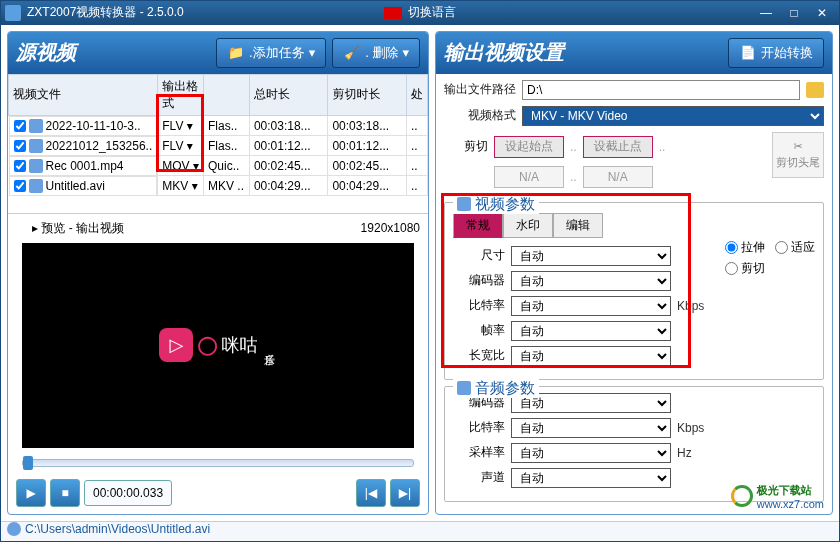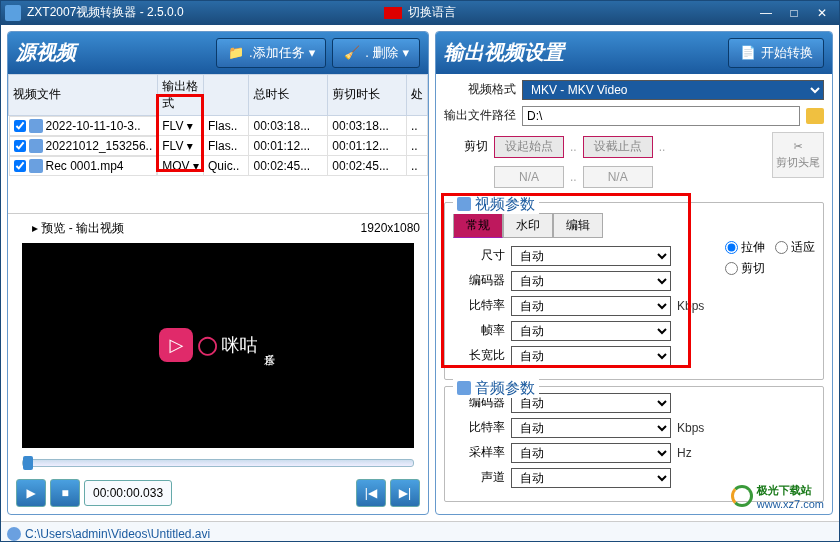--- a/index.html
+++ b/index.html
@@ -31,21 +31,21 @@
 .preview-label .dim { margin-left: auto; }
 .preview-area { flex: 1; background: #000; margin: 0 14px; position: relative; display: flex; justify-content: center; align-items: center; }
 .preview-logo { color: #fff; display: flex; align-items: center; gap: 4px; font-size: 18px; }
 .preview-logo .pink { width: 34px; height: 34px; background: #e02a6a; border-radius: 8px; display: flex; justify-content: center; align-items: center; color: #fff; font-size: 18px; }
 .player-bar { height: 14px; margin: 8px 14px 4px; display: flex; align-items: center; }
 .slider { flex: 1; height: 8px; background: linear-gradient(180deg,#cde 0%,#eef 100%); border: 1px solid #9bc; border-radius: 3px; position: relative; }
 .slider .thumb { width: 10px; height: 14px; background: #3a8ad0; position: absolute; left: 0; top: -4px; border-radius: 2px; }
 .player-ctrl { height: 34px; margin: 2px 8px 4px; display: flex; align-items: center; gap: 4px; }
 .pbtn { width: 30px; height: 28px; border: 1px solid #6aa; border-radius: 3px; background: linear-gradient(180deg,#4aa0e0,#2a70b0); color: #fff; display: flex; justify-content: center; align-items: center; font-size: 12px; }
 .timebox { height: 26px; border: 1px solid #6aa; border-radius: 3px; padding: 0 8px; display: flex; align-items: center; font-size: 12px; background: #f8fbff; }
-.statusbar { height: 22px; border-top: 1px solid #ccc; display: flex; align-items: flex-end; font-size: 12px; padding: 0 6px; gap: 4px; color: #1a5a9f; background: #f4f8fc; }
+.statusbar { height: 22px; border-top: 1px solid #ccc; display: flex; align-items: flex-start; font-size: 12px; padding: 0 6px; gap: 4px; color: #1a5a9f; background: #f4f8fc; }
 .statusbar .disk { width: 14px; height: 14px; border-radius: 50%; background: #6aa0e0; display: inline-block; }
 .right-body { flex: 1; padding: 6px 8px; font-size: 12px; overflow: hidden; position: relative; }
 .form-row { display: flex; align-items: center; margin-bottom: 6px; gap: 6px; }
 .form-row .lbl { width: 72px; text-align: right; color: #222; }
 .txt-input { flex: 1; height: 20px; border: 1px solid #888; padding: 0 4px; background: #fff; font-size: 12px; }
 .sel { flex: 1; height: 20px; border: 1px solid #555; background: #1a5a9f; color: #fff; font-size: 12px; padding: 0 4px; }
 .folder-ico { width: 18px; height: 16px; background: #f0c040; border-radius: 2px; display: inline-block; }
 .cut-row { display: flex; align-items: center; gap: 6px; margin: 4px 0 8px 50px; }
 .cut-btn { height: 22px; border: 1px solid #be185d; background: #e8e8e8; color: #888; padding: 0 10px; font-size: 12px; }
 .cut-disp { height: 22px; border: 1px solid #bbb; background: #f4f4f4; color: #999; padding: 0 24px; display: flex; align-items: center; font-size: 12px; }
@@ -142,20 +142,32 @@
                   <input type="checkbox" class="chk" checked="" style="">
                   <span class="fic"></span>
                   <span>Rec 0001.mp4</span>
                 </td>
                 <td><span>MOV</span> ▾</td>
                 <td>Quic..</td>
                 <td>00:02:45...</td>
                 <td>00:02:45...</td>
                 <td>..</td>
               </tr>
+          <tr class="row">
+                <td>
+                  <input type="checkbox" class="chk" checked="" style="">
+                  <span class="fic"></span>
+                  <span>Untitled.avi</span>
+                </td>
+                <td><span>MKV</span> ▾</td>
+                <td>MKV ..</td>
+                <td>00:04:29...</td>
+                <td>00:04:29...</td>
+                <td>..</td>
+              </tr>
         </tbody>
           </table>
         <div class="redbox1" style="left:148px;top:20px;width:48px;height:78px;"></div>
       </div>
 
       <div class="preview-label">
         <span>▸ 预览 - 输出视频</span>
         <span class="dim">1920x1080</span>
       </div>
       <div class="preview-area">
@@ -187,27 +199,27 @@
         <span class="panel-title">输出视频设置</span>
         <div style="flex:1"></div>
         <div class="tool-btn">
           <span class="ico">📄</span>
           <span>开始转换</span>
         </div>
       </div>
 
       <div class="right-body">
         <div class="form-row">
-          <span class="lbl">视频格式</span>
-          <select class="sel"><option>MKV - MKV Video</option></select>
-        </div>
-        <div class="form-row">
           <span class="lbl">输出文件路径</span>
           <input class="txt-input" value="D:\" style="">
           <span class="folder-ico"></span>
+        </div>
+        <div class="form-row">
+          <span class="lbl">视频格式</span>
+          <select class="sel"><option>MKV - MKV Video</option></select>
         </div>
 
         <div style="display:flex; align-items:flex-start; gap:8px;">
           <div style="flex:1">
             <div class="cut-row">
               <span style="margin-left:-30px;width:24px;text-align:right">剪切</span>
               <button class="cut-btn">设起始点</button>
               <span style="color:#aaa">..</span>
               <button class="cut-btn">设截止点</button>
               <span style="color:#aaa">..</span>

